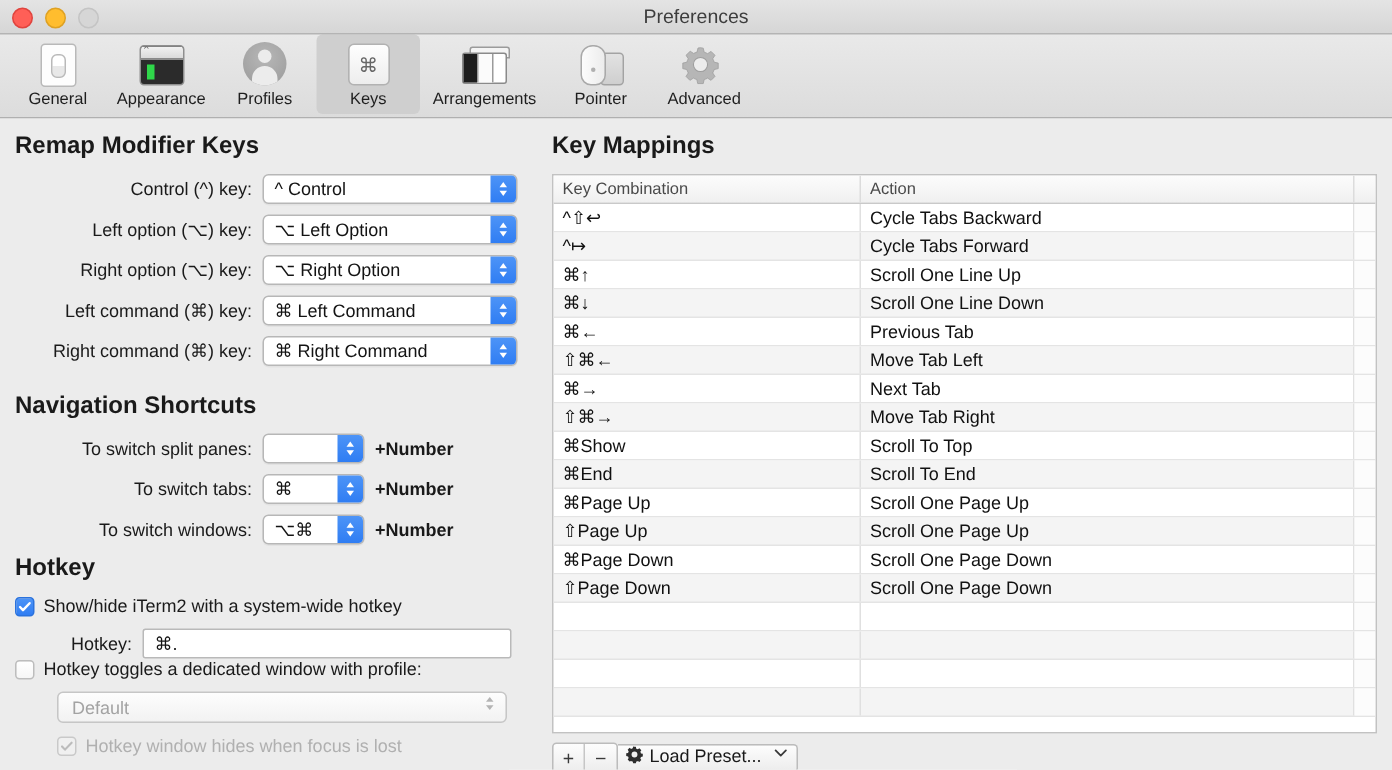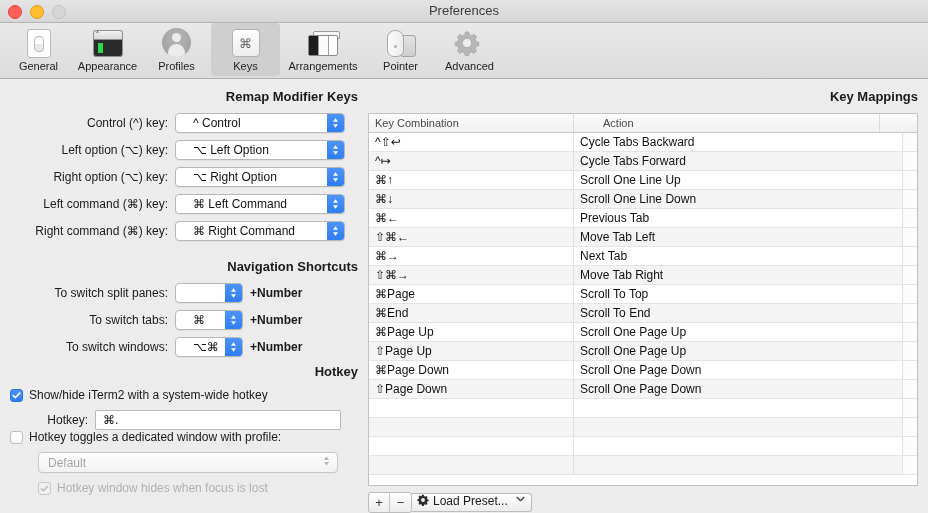--- a/index.html
+++ b/index.html
@@ -150,23 +150,22 @@
   .content {
     flex: 1 1 auto;
     display: flex;
     background: #ececec;
     position: relative;
   }
   .left-pane { width: 358px; padding: 10px 0 0 10px; box-sizing: border-box; }
   .right-pane { flex: 1; padding: 10px 10px 0 10px; box-sizing: border-box; }
 
   .section-head {
-    font-size: 13px; font-weight: bold; color: #1a1a1a;
+    font-size: 16px; font-weight: bold; color: #1a1a1a;
     margin: 0 0 9px 0;
-    text-align: right;
   }
 
   .row {
     display: flex; align-items: center;
     margin-bottom: 7px;
   }
   .row .lbl {
     font-size: 12px; color: #1a1a1a;
     text-align: right; padding-right: 7px;
     box-sizing: border-box;
@@ -180,21 +179,21 @@
     height: 20px;
     background: #fff;
     border: 1px solid #b7b7b7;
     border-radius: 4px;
     display: flex; align-items: center;
     box-sizing: border-box;
     box-shadow: 0 1px 0 rgba(0,0,0,.04);
   }
   .select .val {
     font-size: 12px; color: #131313;
-    padding-left: 17px; white-space: nowrap;
+    padding-left: 7px; white-space: nowrap;
     flex: 1; overflow: hidden;
   }
   .select .stepper {
     width: 17px; height: 100%;
     background: linear-gradient(to bottom,#4d94f7,#2f7df3);
     border-radius: 0 3px 3px 0;
     display: flex; flex-direction: column;
     align-items: center; justify-content: center;
     flex: 0 0 auto;
   }
@@ -260,21 +259,20 @@
     box-sizing: border-box;
     display: flex; flex-direction: column;
     overflow: hidden;
   }
   .thead {
     display: flex;
     height: 18px;
     background: linear-gradient(to bottom,#fcfcfc,#f0f0f0);
     border-bottom: 1px solid #c9c9c9;
     flex: 0 0 auto;
-    gap: 23px;
   }
   .thead .th {
     font-size: 11px; color: #4a4a4a;
     padding-left: 6px; line-height: 18px;
     box-sizing: border-box;
     border-right: 1px solid #dcdcdc;
   }
   .th.c1 { width: 205px; }
   .th.c2 { flex: 1; }
   .th.c3 { width: 14px; border-right: none; }
@@ -620,21 +618,21 @@
               <div class="td c1 mono-key">⌘→</div>
               <div class="td c2">Next Tab</div>
               <div class="td c3"></div>
             </div>
             <div class="trow alt">
               <div class="td c1 mono-key">⇧⌘→</div>
               <div class="td c2">Move Tab Right</div>
               <div class="td c3"></div>
             </div>
             <div class="trow">
-              <div class="td c1 mono-key">⌘Page</div>
+              <div class="td c1 mono-key">⌘Show</div>
               <div class="td c2">Scroll To Top</div>
               <div class="td c3"></div>
             </div>
             <div class="trow alt">
               <div class="td c1 mono-key">⌘End</div>
               <div class="td c2">Scroll To End</div>
               <div class="td c3"></div>
             </div>
             <div class="trow">
               <div class="td c1 mono-key">⌘Page Up</div>

